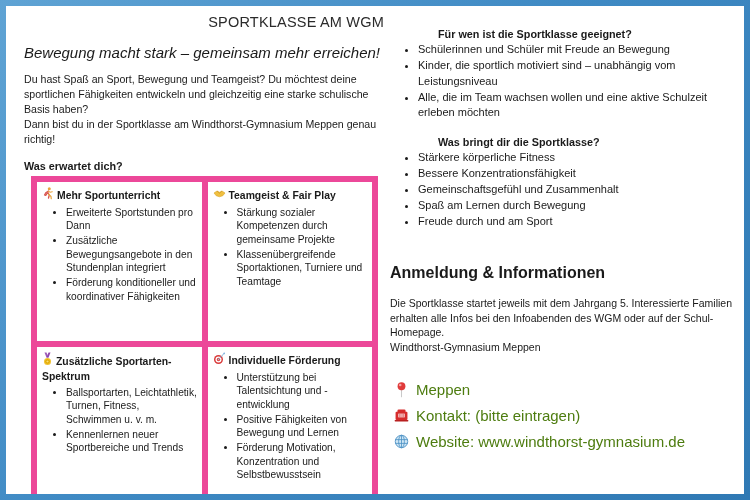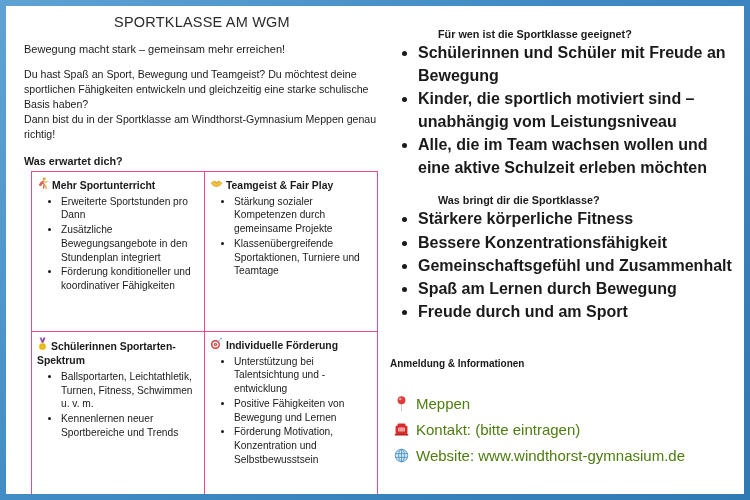--- a/index.html
+++ b/index.html
@@ -45,30 +45,31 @@
     position: absolute;
     left: 384px;
     top: 22px;
     width: 348px;
   }
 
   
   .poster-title {
     margin: 0;
     padding: 8px 0 4px 0;
-    text-align: center;
+    text-align: right;
     font-size: 14.5px;
     font-weight: 400;
     color: #2b2b2b;
     letter-spacing: 0.2px;
   }
   .intro-lead {
-    font-size: 11px;
+    font-size: 15px;
     line-height: 1.42;
     margin: 8px 0 0 4px;
+    font-style: italic;
   }
   .intro-body {
     font-size: 10.6px;
     line-height: 1.42;
     margin: 9px 0 0 4px;
   }
 
   
   .section-heading {
     font-size: 10.8px;
@@ -77,21 +78,21 @@
   }
 
   
   table.grid {
     border-collapse: collapse;
     width: 347px;
     margin-left: 11px;
     table-layout: fixed;
   }
   table.grid td {
-    border: 1px solid #ec4899;
+    border: 6px solid #ec4899;
     vertical-align: top;
     padding: 5px 4px 6px 5px;
     width: 50%;
   }
   td.cell-tall-a { height: 148px; }
   td.cell-tall-b { height: 152px; }
 
   .cell-head {
     font-size: 10.4px;
     font-weight: bold;
@@ -115,29 +116,28 @@
   .r-heading {
     font-size: 10.8px;
     font-weight: bold;
     margin: 0 0 2px 0;
     padding-left: 48px;
   }
   .r-heading.spaced { margin-top: 15px; }
   ul.r-list {
     margin: 1px 0 0 0;
     padding-left: 28px;
-    font-size: 16px;
+    font-size: 11px;
     line-height: 1.42;
-    font-weight: bold;
   }
   ul.r-list li { margin-bottom: 0.5px; }
 
   .anmeldung-block { margin-top: 34px; }
   .anmeldung-head {
-    font-size: 10px;
+    font-size: 16px;
     font-weight: bold;
     margin-bottom: 14px;
   }
   .anmeldung-text {
     font-size: 10.5px;
     line-height: 1.40;
   }
 
   
   .contact-block {
@@ -225,21 +225,21 @@
           <td class="cell-tall-b">
             <div class="cell-head">
               <span class="ico">
                 <svg class="g" width="11" height="14" viewBox="0 0 22 28">
                   <path d="M5 1 L9 11 L13 11 L9 1 Z" fill="#9b59b6"></path>
                   <path d="M17 1 L13 11 L9 11 L13 1 Z" fill="#8e44ad"></path>
                   <circle cx="11" cy="19" r="7" fill="#f1c232"></circle>
                   <circle cx="11" cy="19" r="4.6" fill="#e0a800"></circle>
                   <circle cx="11" cy="19" r="2.2" fill="#f7dd72"></circle>
                 </svg>
-              </span><span>Schülerinnen Sportarten-Spektrum</span>
+              </span><span>Zusätzliche Sportarten-Spektrum</span>
             </div>
             <ul class="cell-list">
               <li>Ballsportarten, Leichtathletik, Turnen, Fitness, Schwimmen u. v. m.</li>
               <li>Kennenlernen neuer Sportbereiche und Trends</li>
             </ul>
           </td>
 
           <td class="cell-tall-b">
             <div class="cell-head">
               <span class="ico">
@@ -277,20 +277,22 @@
       <ul class="r-list">
         <li>Stärkere körperliche Fitness</li>
         <li>Bessere Konzentrationsfähigkeit</li>
         <li>Gemeinschaftsgefühl und Zusammenhalt</li>
         <li>Spaß am Lernen durch Bewegung</li>
         <li>Freude durch und am Sport</li>
       </ul>
 
       <div class="anmeldung-block">
         <div class="anmeldung-head">Anmeldung &amp; Informationen</div>
+        <div class="anmeldung-text" style="white-space:pre-line;">Die Sportklasse startet jeweils mit dem Jahrgang 5. Interessierte Familien erhalten alle Infos bei den Infoabenden des WGM oder auf der Schul-Homepage.
+Windthorst-Gymnasium Meppen</div>
       </div>
 
       <div class="contact-block">
 
         <div class="contact-row">
           <span class="c-ico">
             <svg class="g" width="13" height="17" viewBox="0 0 20 26" style="margin:0 auto;">
               <path d="M10 24 L10 14" stroke="#c9c9c9" stroke-width="1.6" stroke-linecap="round"></path>
               <circle cx="10" cy="8" r="6" fill="#e03b3b"></circle>
               <circle cx="8" cy="6" r="2" fill="#f5a3a3"></circle>

